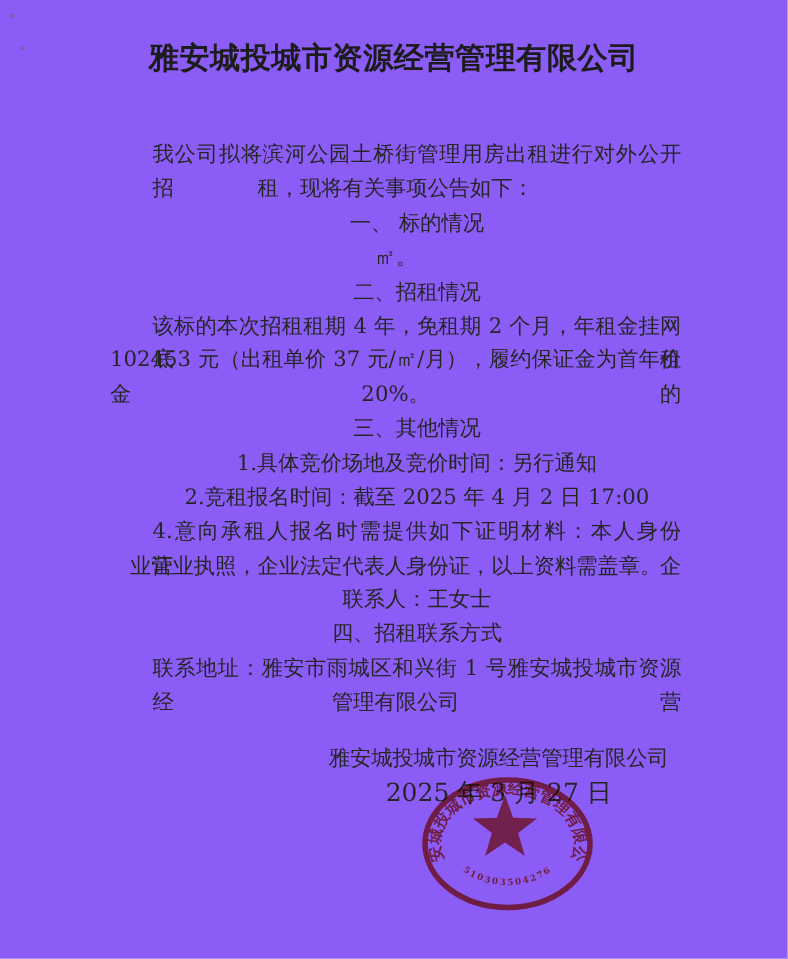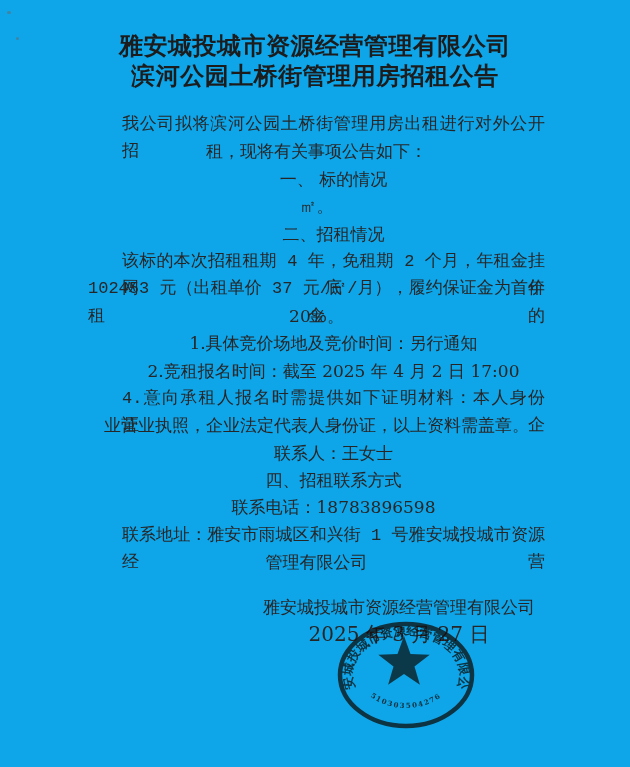--- a/index.html
+++ b/index.html
@@ -1,20 +1,20 @@
 <!DOCTYPE html>
 <html><head>
 <meta charset="utf-8">
 <style>
   html,body { margin:0; padding:0; }
   .page {
     position: relative;
     width: 630px;
     height: 767px;
-    background: #0ea5e9;
+    background: #8b5cf6;
     overflow: hidden;
     font-family: "DejaVu Serif", "Liberation Serif", serif;
     color: #222;
   }
   .speck { position:absolute; background:#6a6a6a; border-radius:50%; opacity:.55; }
   .speck1 { left:7px; top:11px; width:4px; height:3px; }
   .speck2 { left:16px; top:37px; width:3px; height:3px; }
 
   .title {
     margin: 0;
@@ -39,21 +39,20 @@
     line-height: 27.4px;
     height: 27.4px;
     white-space: nowrap;
     text-align: center;
   }
   .line.indent { padding-left: 34px; }
   .line.fill {
     white-space: normal;
     text-align: justify;
     text-align-last: justify;
-    font-family: Liberation Mono, monospace;
   }
 
   .sig-block {
     margin-top: 17px;
     width: -moz-fit-content;
     width: fit-content;
     margin-left: auto;
     margin-right: 10px;
     text-align: center;
   }
@@ -75,39 +74,38 @@
 </head>
 <body>
 
 <div class="page">
 
   <div class="speck speck1"></div>
   <div class="speck speck2"></div>
 
   <h1 class="title">
     <div>雅安城投城市资源经营管理有限公司</div>
-    <div>滨河公园土桥街管理用房招租公告</div>
   </h1>
 
   <div class="body-text">
     <div class="line indent fill">我公司拟将滨河公园土桥街管理用房出租进行对外公开招</div>
     <div class="line">租，现将有关事项公告如下：</div>
     <div class="line indent">一、 标的情况</div>
     <div class="line">㎡。</div>
     <div class="line indent">二、招租情况</div>
     <div class="line indent fill">该标的本次招租租期 4 年，免租期 2 个月，年租金挂网底价</div>
     <div class="line fill">102453 元（出租单价 37 元/㎡/月），履约保证金为首年租金的</div>
     <div class="line">20%。</div>
+    <div class="line indent">三、其他情况</div>
     <div class="line indent">1.具体竞价场地及竞价时间：另行通知</div>
     <div class="line indent">2.竞租报名时间：截至 2025 年 4 月 2 日 17:00</div>
     <div class="line indent fill">4.意向承租人报名时需提供如下证明材料：本人身份证，企</div>
     <div class="line">业营业执照，企业法定代表人身份证，以上资料需盖章。</div>
     <div class="line indent">联系人：王女士</div>
     <div class="line indent">四、招租联系方式</div>
-    <div class="line indent">联系电话：18783896598</div>
     <div class="line indent fill">联系地址：雅安市雨城区和兴街 1 号雅安城投城市资源经营</div>
     <div class="line">管理有限公司</div>
 
     <div class="sig-block">
       <div class="sig-company">雅安城投城市资源经营管理有限公司</div>
       <div class="sig-date">2025 年 3 月 27 日</div>
     </div>
   </div>
 
   <svg class="seal" width="160" height="126" viewBox="0 0 160 126" aria-hidden="true">

